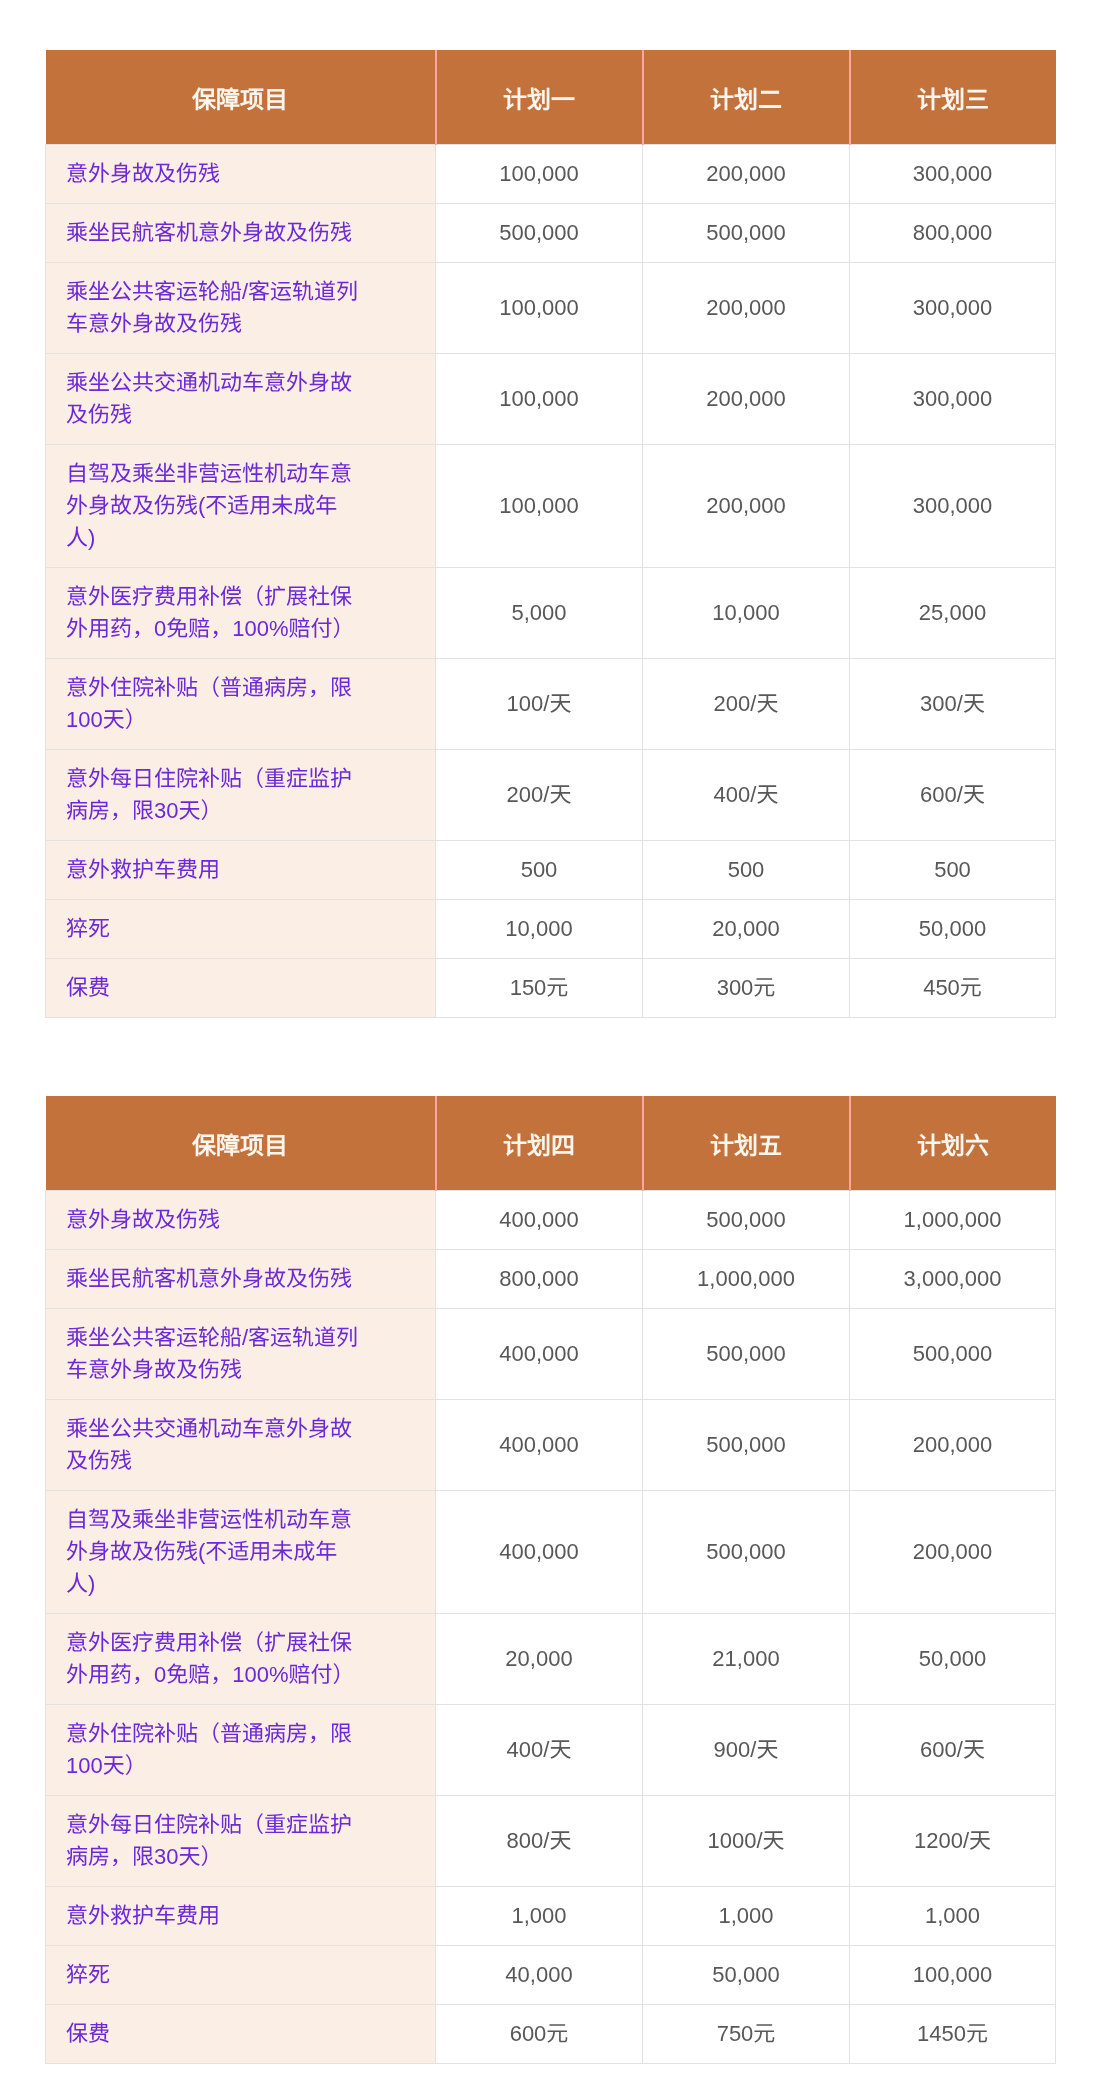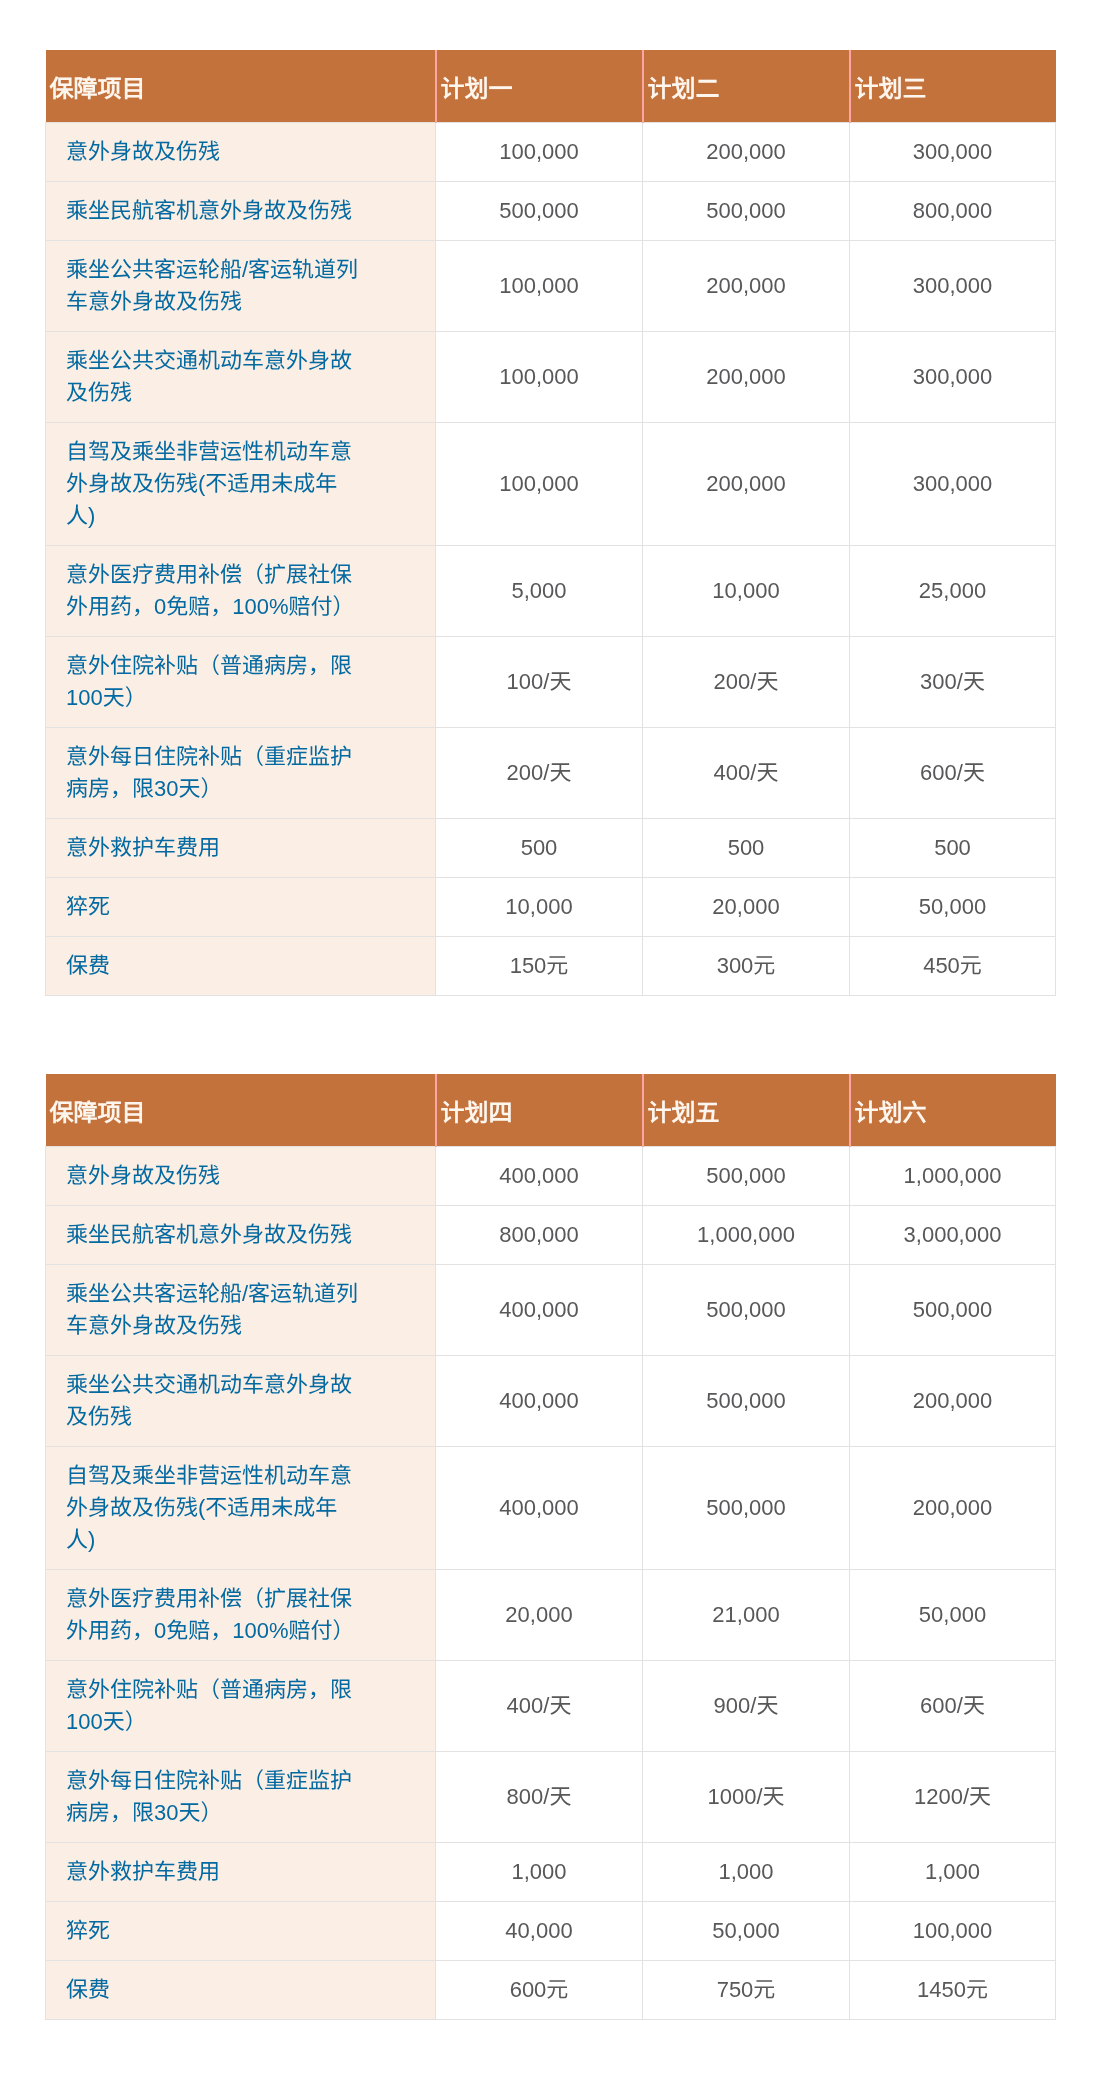--- a/index.html
+++ b/index.html
@@ -43,37 +43,37 @@
     width: 1010px;
     border-collapse: collapse;
     table-layout: fixed;
   }
   table.benefits th {
     background: #c4723c;
     color: #fdf6ee;
     font-size: 24px;
     font-weight: 700;
     height: 64px;
-    padding: 4px;
-    text-align: left;
+    padding: 15px;
+    text-align: center;
     vertical-align: middle;
     border: none;
   }
   table.benefits th + th {
     border-left: 2px solid #fca5a5;
   }
   table.benefits td {
     border: 1px solid #e4e2e0;
     font-size: 22px;
     line-height: 32px;
     vertical-align: middle;
   }
   td.row-label {
     background: #fbeee4;
-    color: #0369a1;
+    color: #6d28d9;
     text-align: left;
     padding: 13px 74px 13px 20px;
   }
   td.cell-value {
     background: #ffffff;
     color: #58585a;
     text-align: center;
     padding: 13px 8px;
   }
 </style>

